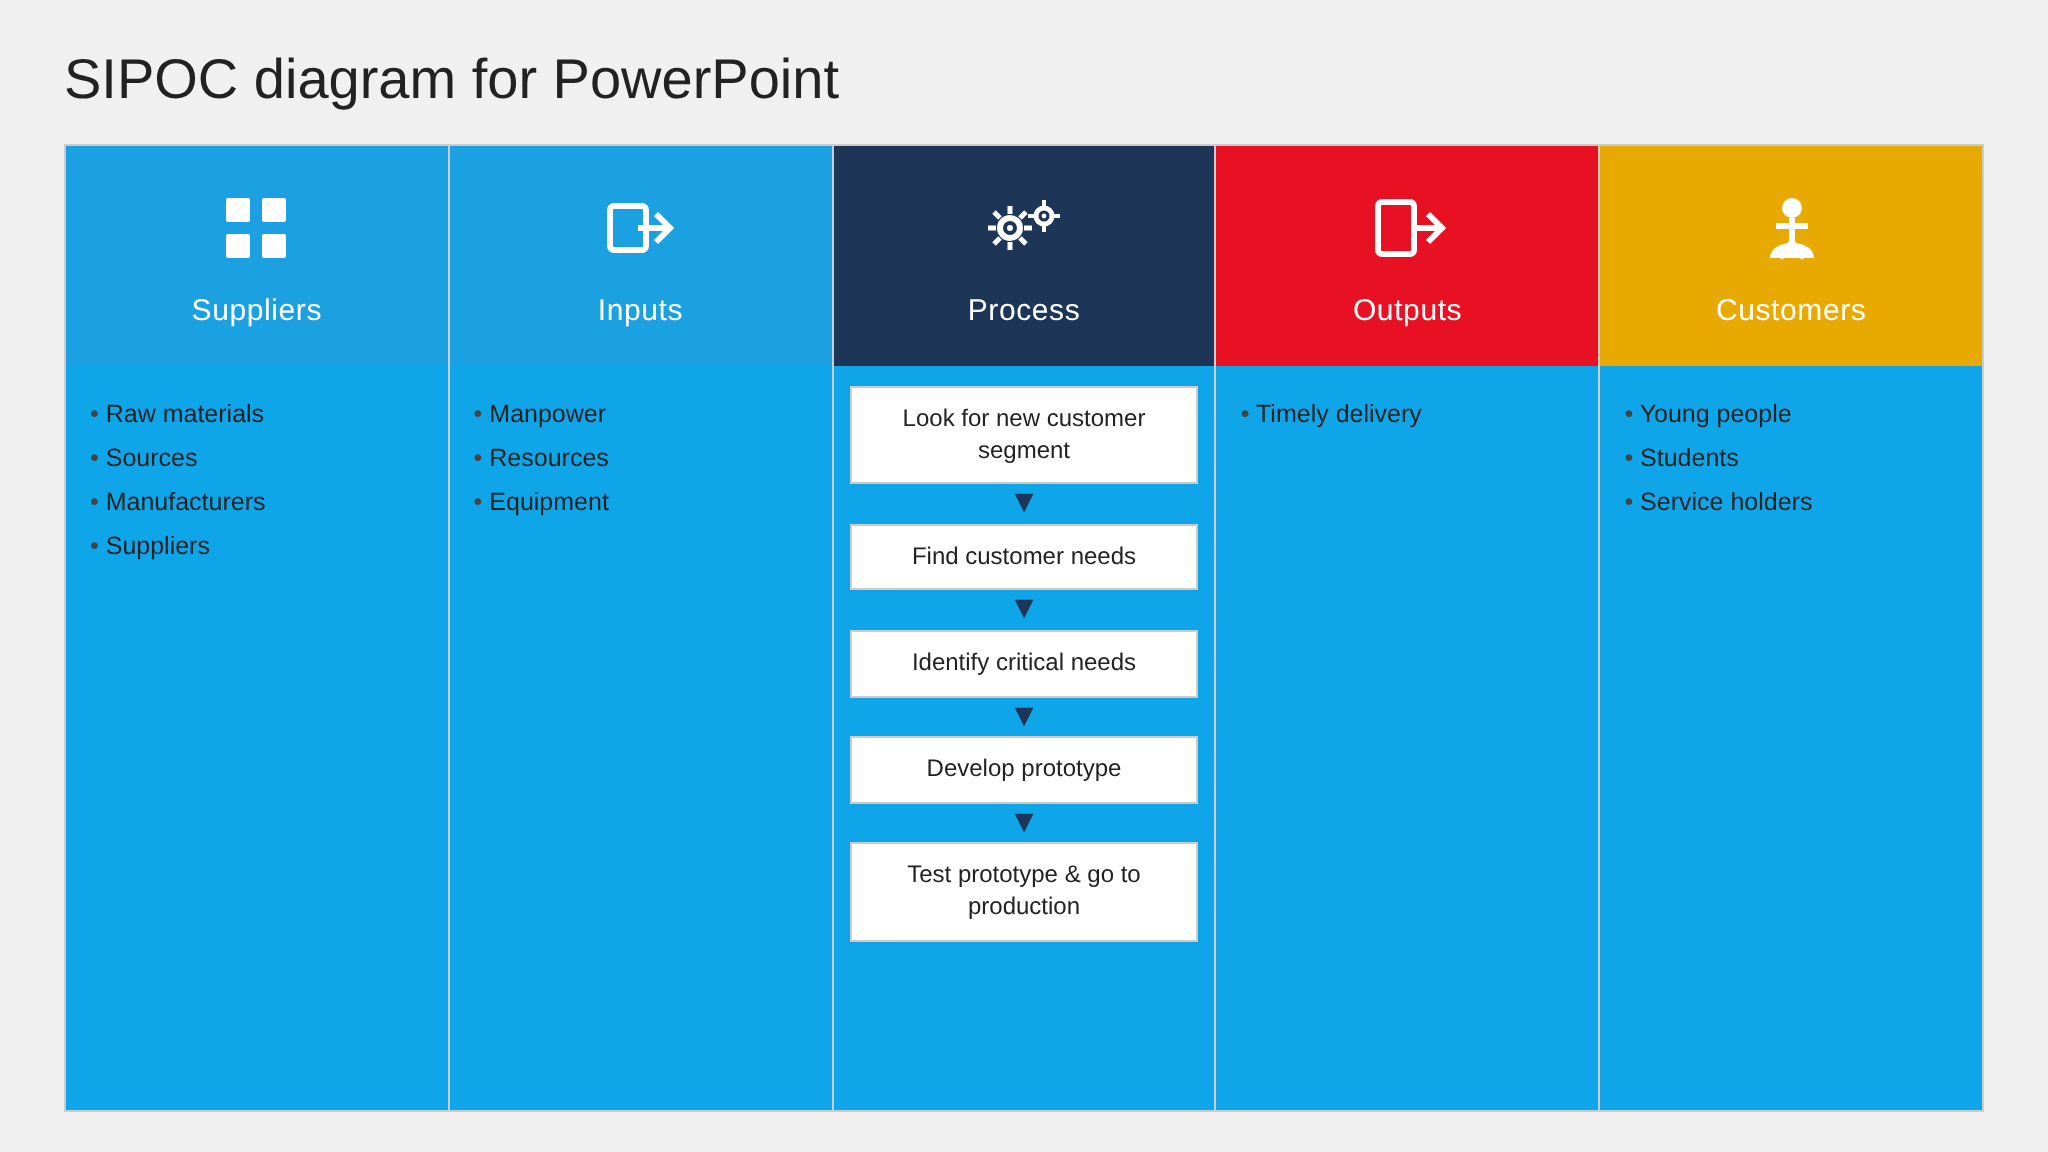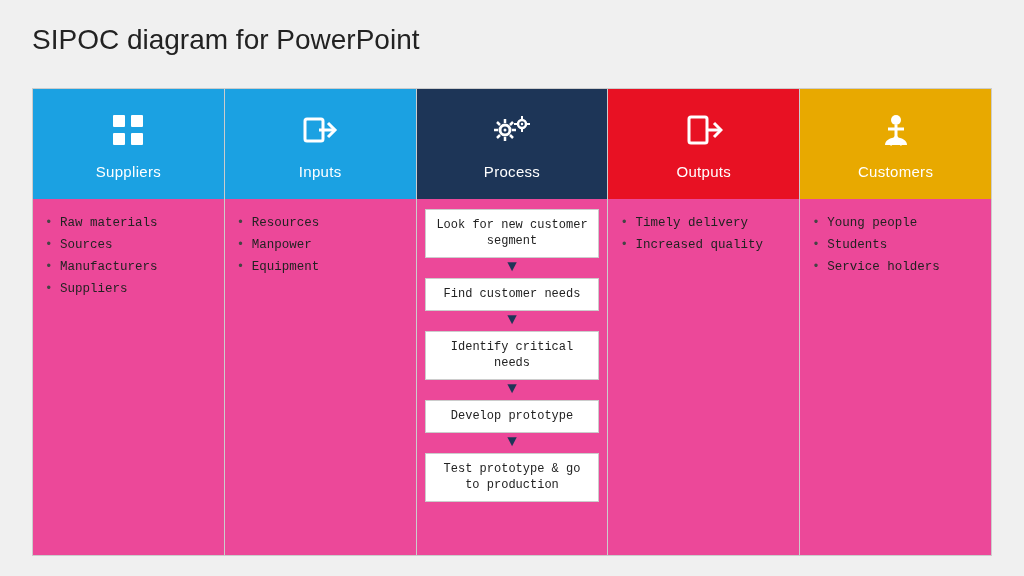--- a/index.html
+++ b/index.html
@@ -10,21 +10,21 @@
       height: 576px;
       overflow: hidden;
       display: flex;
       flex-direction: column;
       padding: 24px 32px 20px 32px;
     }
     .page-title {
       font-size: 28px;
       font-weight: 300;
       color: #222;
-      margin-bottom: 32px;
+      margin-bottom: 16px;
     }
     .sipoc-container {
       display: flex;
       flex: 1;
       gap: 0;
       border: 1px solid #ccc;
       background: #fff;
     }
     .column {
       flex: 1;
@@ -57,25 +57,24 @@
     .col-label {
       color: #fff;
       font-size: 15px;
       font-weight: 500;
       letter-spacing: 0.3px;
     }
 
     .col-body {
       flex: 1;
       padding: 14px 12px;
-      background: #ec4899;
+      background: #0ea5e9;
       font-size: 12.5px;
       color: #222;
       line-height: 1.6;
-      font-family: Liberation Mono, monospace;
     }
     .bullet-list { list-style: none; }
     .bullet-list li::before {
       content: '• ';
       color: #444;
     }
     .bullet-list li { margin-bottom: 2px; }
 
     
     .process-col .col-body {
@@ -140,22 +139,22 @@
         <svg width="38" height="38" viewBox="0 0 38 38" fill="none">
           <rect x="4" y="8" width="18" height="22" rx="2" stroke="white" stroke-width="3" fill="none"></rect>
           <line x1="18" y1="19" x2="34" y2="19" stroke="white" stroke-width="3"></line>
           <polyline points="27,12 34,19 27,26" stroke="white" stroke-width="3" fill="none"></polyline>
         </svg>
       </div>
       <span class="col-label">Inputs</span>
     </div>
     <div class="col-body">
       <ul class="bullet-list">
+        <li>Manpower</li>
         <li>Resources</li>
-        <li>Manpower</li>
         <li>Equipment</li>
       </ul>
     </div>
   </div>
 
   <div class="column process-col">
     <div class="col-header process">
       <div class="col-icon">
         
         <svg width="44" height="38" viewBox="0 0 44 38" fill="none">
@@ -201,21 +200,20 @@
           <rect x="4" y="6" width="18" height="26" rx="2" stroke="white" stroke-width="3" fill="none"></rect>
           <line x1="22" y1="19" x2="36" y2="19" stroke="white" stroke-width="3"></line>
           <polyline points="29,12 36,19 29,26" stroke="white" stroke-width="3" fill="none"></polyline>
         </svg>
       </div>
       <span class="col-label">Outputs</span>
     </div>
     <div class="col-body">
       <ul class="bullet-list">
         <li>Timely delivery</li>
-        <li>Increased quality</li>
       </ul>
     </div>
   </div>
 
   <div class="column">
     <div class="col-header customers">
       <div class="col-icon">
         
         <svg width="38" height="38" viewBox="0 0 38 38" fill="none">
           <circle cx="19" cy="9" r="5" fill="white"></circle>

